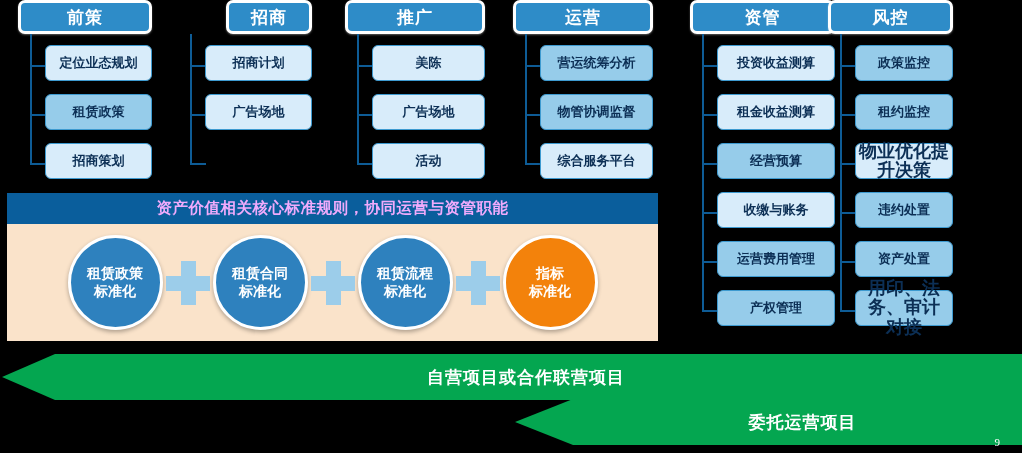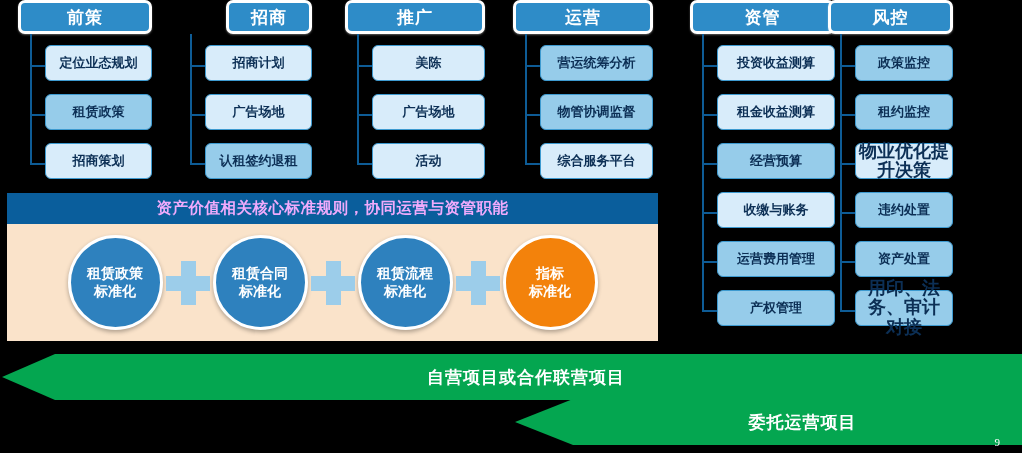--- a/index.html
+++ b/index.html
@@ -176,21 +176,20 @@
           <div class="item-row">
             <div class="stub"></div>
             <div class="item-box light">招商计划</div>
           </div>
           <div class="item-row">
             <div class="stub"></div>
             <div class="item-box light">广告场地</div>
           </div>
           <div class="item-row">
             <div class="stub"></div>
-            <div class="item-box dark">认租签约退租</div>
           </div>
         </div>
       </div>
       <div class="col" style="left: 345px; width: 140px;">
         <div class="col-header">推广</div>
         <div class="trunk" style="height: 131px;"></div>
         <div class="items">
           <div class="item-row">
             <div class="stub"></div>
             <div class="item-box light">美陈</div>

